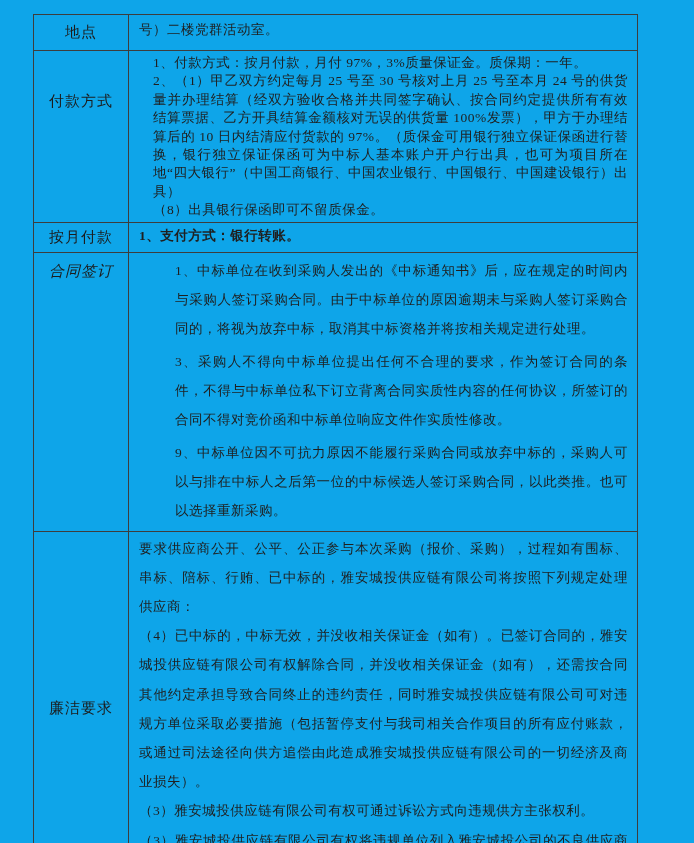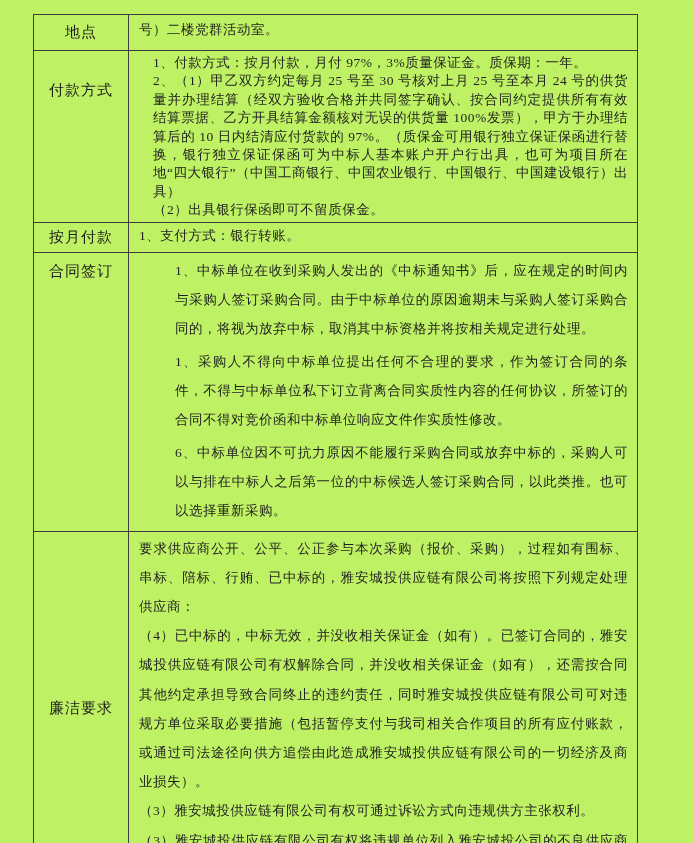--- a/index.html
+++ b/index.html
@@ -11,21 +11,21 @@
     height: 843px;
     background: #f6f6f4;
     position: relative;
     overflow: hidden;
     font-family: "Liberation Serif", "DejaVu Serif", serif;
     color: #222222;
   }
   .paper {
     position: absolute;
     inset: 0;
-    background: #bef264;
+    background: #0ea5e9;
   }
   table.terms {
     position: absolute;
     left: 33px;
     top: 14px;
     width: 605px;
     border-collapse: collapse;
     table-layout: fixed;
   }
   table.terms td {
@@ -53,37 +53,39 @@
   tr.r-signing     { height: 277px; }
   tr.r-integrity   { height: 324px; }
 
   .r-location td.content {
     vertical-align: top;
     padding-top: 6px;
     margin-left: 28px;
   }
   .r-payterms td.label {
     vertical-align: top;
-    padding-top: 30px;
+    padding-top: 41px;
     font-family: Liberation Mono, monospace;
   }
   .r-payterms td.content {
     line-height: 18.4px;
     text-align: justify;
     vertical-align: top;
     padding-top: 3px;
     padding-left: 24px;
   }
   .r-paymethod td.content {
     vertical-align: top;
     padding-top: 4px;
+    font-weight: bold;
   }
   .r-signing td.label {
     vertical-align: top;
     padding-top: 9px;
+    font-style: italic;
   }
   .r-signing td.content {
     line-height: 29px;
     text-align: justify;
     vertical-align: top;
     padding-top: 3px;
     padding-left: 46px;
   }
   .r-signing td.content p { margin-bottom: 4px; }
   .r-integrity td.content {
@@ -104,37 +106,37 @@
       <td class="content">
         <p>号）二楼党群活动室。</p>
       </td>
     </tr>
 
     <tr class="r-payterms">
       <td class="label">付款方式</td>
       <td class="content">
         <p>1、付款方式：按月付款，月付 97%，3%质量保证金。质保期：一年。</p>
         <p>2、（1）甲乙双方约定每月 25 号至 30 号核对上月 25 号至本月 24 号的供货量并办理结算（经双方验收合格并共同签字确认、按合同约定提供所有有效结算票据、乙方开具结算金额核对无误的供货量 100%发票），甲方于办理结算后的 10 日内结清应付货款的 97%。（质保金可用银行独立保证保函进行替换，银行独立保证保函可为中标人基本账户开户行出具，也可为项目所在地“四大银行”（中国工商银行、中国农业银行、中国银行、中国建设银行）出具）</p>
-        <p>（2）出具银行保函即可不留质保金。</p>
+        <p>（8）出具银行保函即可不留质保金。</p>
       </td>
     </tr>
 
     <tr class="r-paymethod">
       <td class="label">按月付款</td>
       <td class="content">
         <p>1、支付方式：银行转账。</p>
       </td>
     </tr>
 
     <tr class="r-signing">
       <td class="label">合同签订</td>
       <td class="content">
         <p>1、中标单位在收到采购人发出的《中标通知书》后，应在规定的时间内与采购人签订采购合同。由于中标单位的原因逾期未与采购人签订采购合同的，将视为放弃中标，取消其中标资格并将按相关规定进行处理。</p>
-        <p>1、采购人不得向中标单位提出任何不合理的要求，作为签订合同的条件，不得与中标单位私下订立背离合同实质性内容的任何协议，所签订的合同不得对竞价函和中标单位响应文件作实质性修改。</p>
-        <p>6、中标单位因不可抗力原因不能履行采购合同或放弃中标的，采购人可以与排在中标人之后第一位的中标候选人签订采购合同，以此类推。也可以选择重新采购。</p>
+        <p>3、采购人不得向中标单位提出任何不合理的要求，作为签订合同的条件，不得与中标单位私下订立背离合同实质性内容的任何协议，所签订的合同不得对竞价函和中标单位响应文件作实质性修改。</p>
+        <p>9、中标单位因不可抗力原因不能履行采购合同或放弃中标的，采购人可以与排在中标人之后第一位的中标候选人签订采购合同，以此类推。也可以选择重新采购。</p>
       </td>
     </tr>
 
     <tr class="r-integrity">
       <td class="label">廉洁要求</td>
       <td class="content">
         <p>要求供应商公开、公平、公正参与本次采购（报价、采购），过程如有围标、串标、陪标、行贿、已中标的，雅安城投供应链有限公司将按照下列规定处理供应商：</p>
         <p>（4）已中标的，中标无效，并没收相关保证金（如有）。已签订合同的，雅安城投供应链有限公司有权解除合同，并没收相关保证金（如有），还需按合同其他约定承担导致合同终止的违约责任，同时雅安城投供应链有限公司可对违规方单位采取必要措施（包括暂停支付与我司相关合作项目的所有应付账款，或通过司法途径向供方追偿由此造成雅安城投供应链有限公司的一切经济及商业损失）。</p>
         <p>（3）雅安城投供应链有限公司有权可通过诉讼方式向违规供方主张权利。</p>
         <p>（3）雅安城投供应链有限公司有权将违规单位列入雅安城投公司的不良供应商名单。</p>

